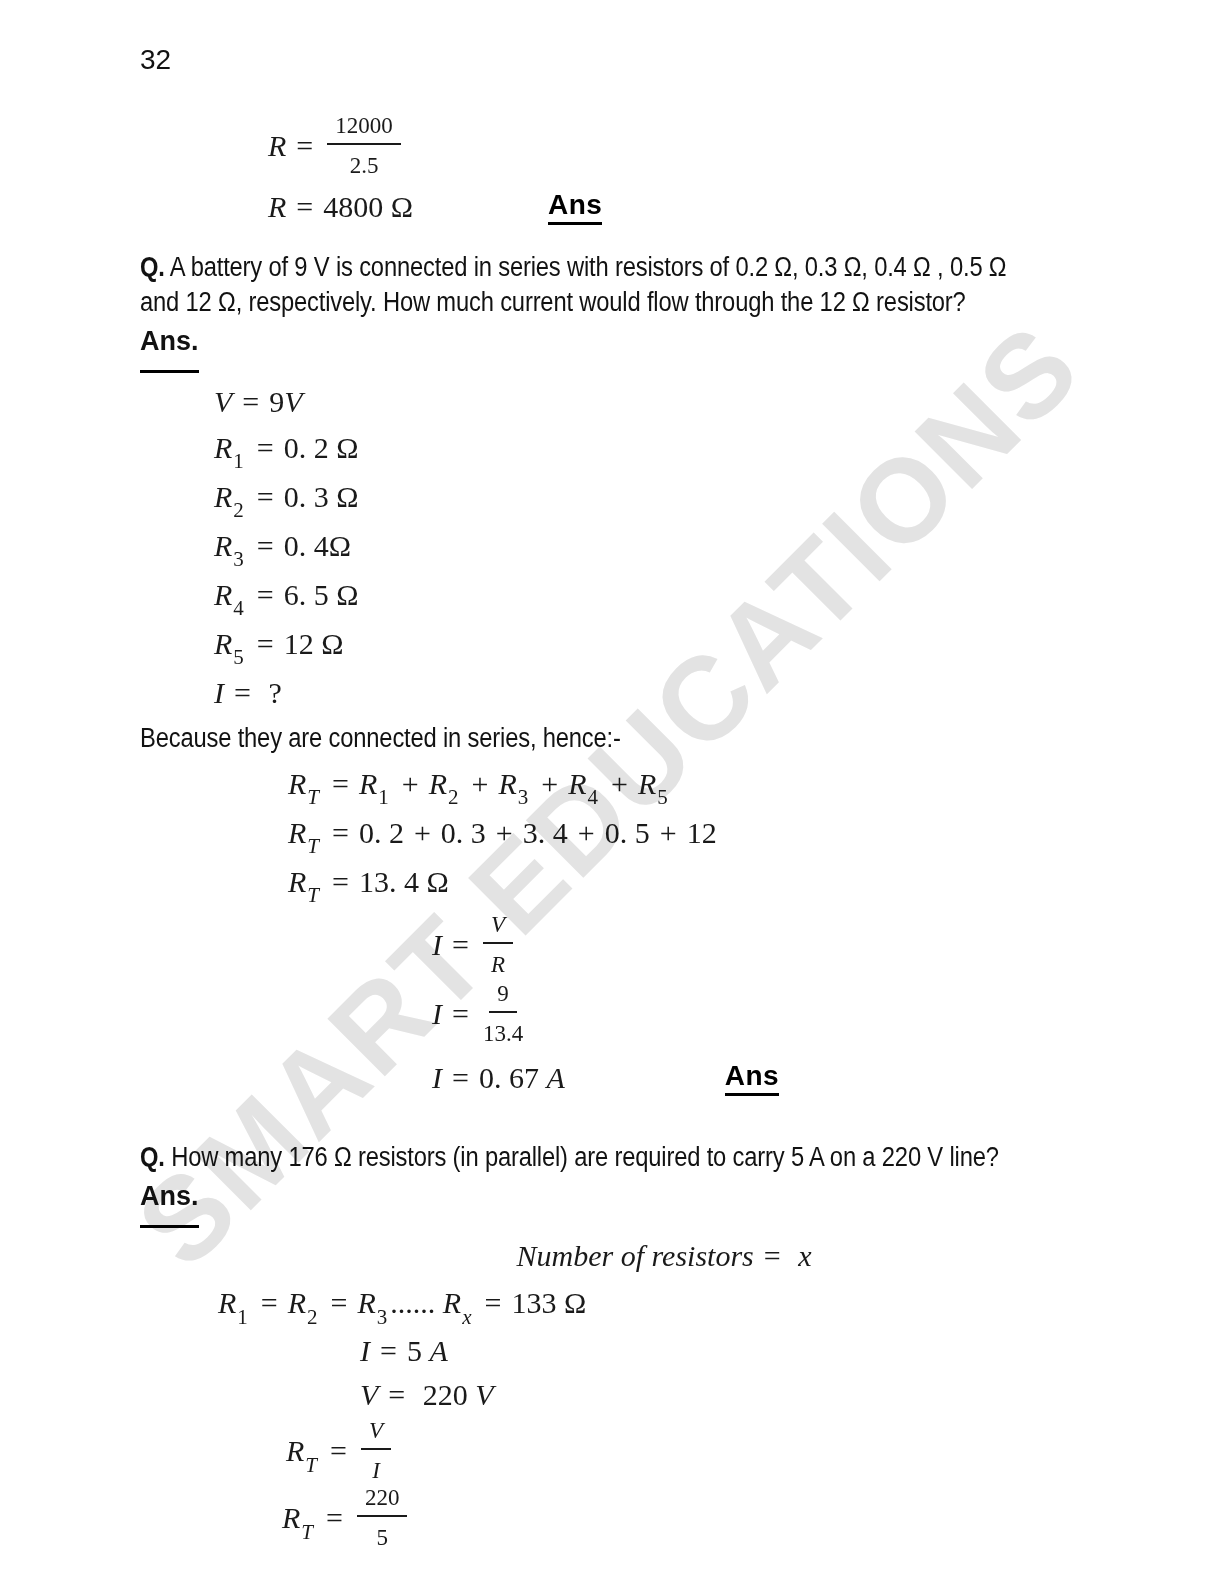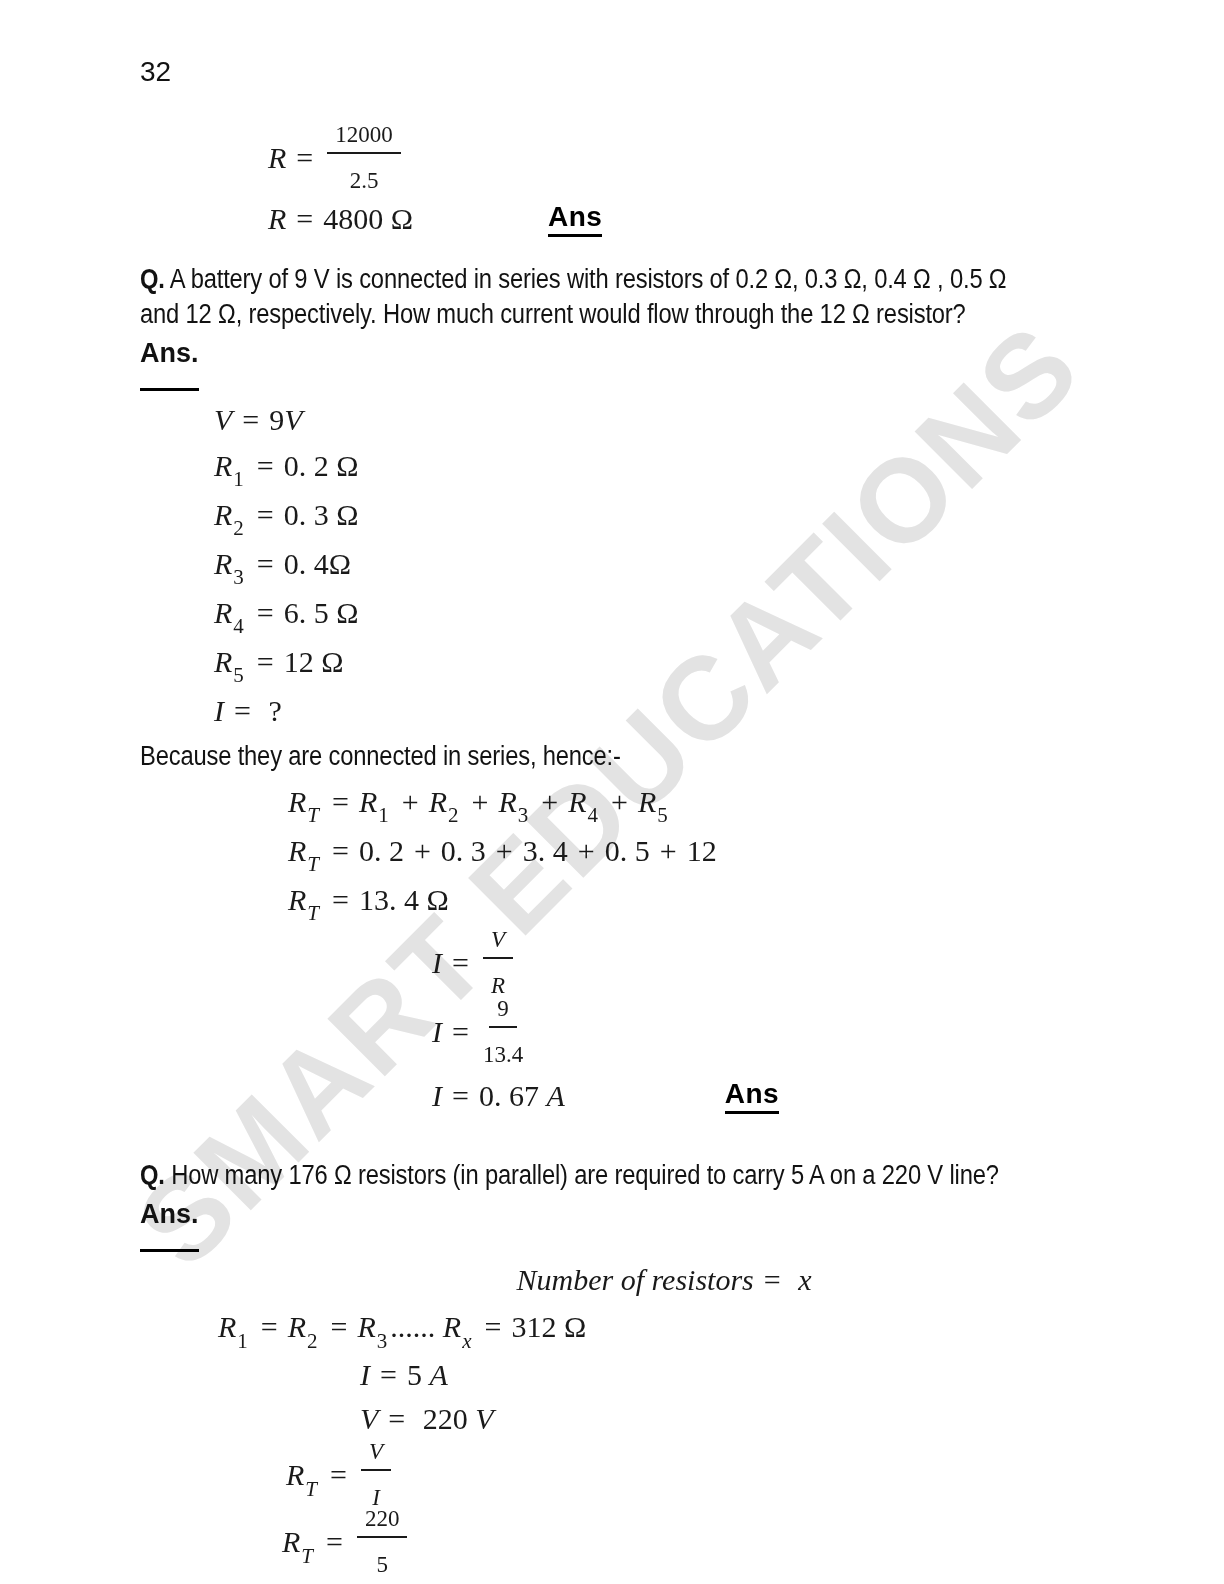--- a/index.html
+++ b/index.html
@@ -18,21 +18,21 @@
     font-size:118px;
     font-weight:700;
     letter-spacing:3px;
     color:#e3e3e3;
     white-space:nowrap;
     z-index:0;
     user-select:none;
   }
   .content{
     position:absolute;
-    left:140px;top:56px;
+    left:140px;top:44px;
     width:1000px;
     z-index:1;
   }
   .pageno{
     font-size:28px;
     margin-bottom:28px;
   }
   
   .mline{
     display:flex;
@@ -56,21 +56,21 @@
   .mfrac{
     display:inline-flex;
     flex-direction:column;
     align-items:center;
     font-size:23px;
     line-height:1.15;
     margin:0 4px;
     justify-content:space-between;
   }
   .mfrac .n{padding:0 8px 3px;border-bottom:2px solid #1a1a1a;}
-  .mfrac .d{padding-top:14px;}
+  .mfrac .d{padding-top:8px;}
   .mfrac.it .n,.mfrac.it .d{font-style:italic;}
   .ans{
     font-family:"Liberation Sans", sans-serif;
     font-weight:700;
     font-size:28px;
     color:#000;
     border-bottom:3px solid #000;
     padding-bottom:1px;
     letter-spacing:.5px;
   }
@@ -91,21 +91,21 @@
     width:1080px;
   }
   .q1{margin-top:20px;}
   .q2{margin-top:36px;}
   .qlabel{font-weight:700;}
   .anslabel{
     display:inline-block;
     font-size:27px;
     font-weight:700;
     border-bottom:3px solid #000;
-    padding-bottom:19px;
+    padding-bottom:13px;
     margin-top:6px;
   }
   .blk-given1{margin-left:74px;margin-top:8px;}
   .blk-given1 .mline{height:49px;}
   .blk-given1 .mline:nth-child(1){height:42px;}
 
   .note{
     margin:4px 0 0 0;
     font-size:27px;
     line-height:34px;
@@ -283,21 +283,21 @@
         <span class="mop">=</span>
         <span class="mvar">R</span>
         <span class="msub">2</span>
         <span class="mop">=</span>
         <span class="mvar">R</span>
         <span class="msub">3</span>
         <span class="mtxt">......</span>
         <span class="mvar"> R</span>
         <span class="msub it">x</span>
         <span class="mop">=</span>
-        <span class="mtxt">312 Ω</span>
+        <span class="mtxt">133 Ω</span>
       </div>
       <div class="mline">
         <span class="mvar">I</span>
         <span class="mop">=</span>
         <span class="mtxt">5 </span>
         <span class="mvar">A</span>
       </div>
       <div class="mline">
         <span class="mvar">V</span>
         <span class="mop">=</span>

